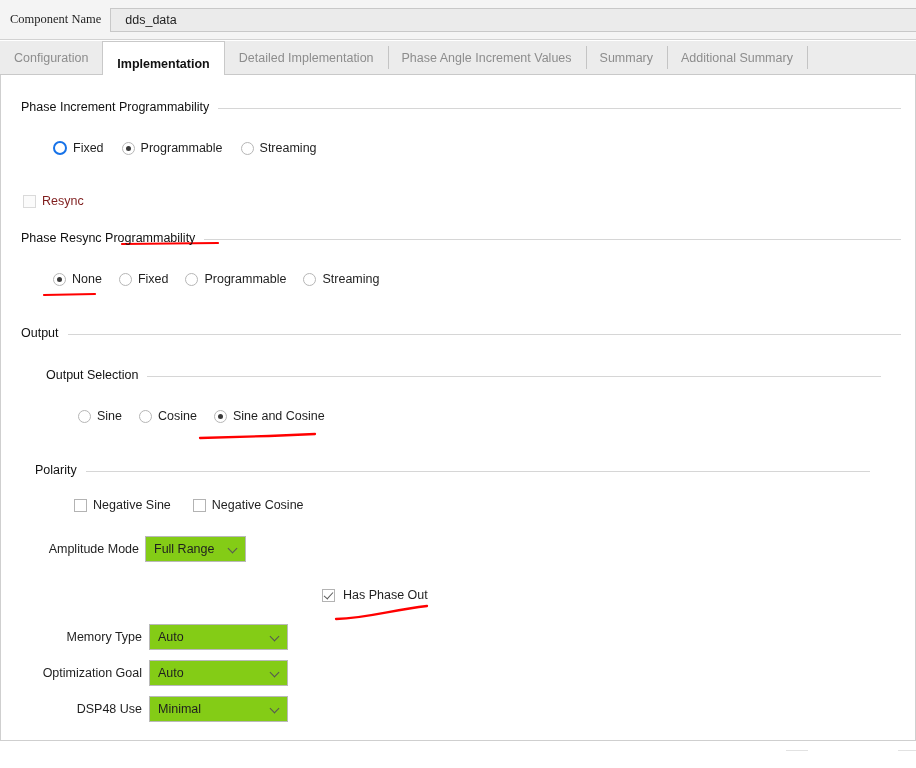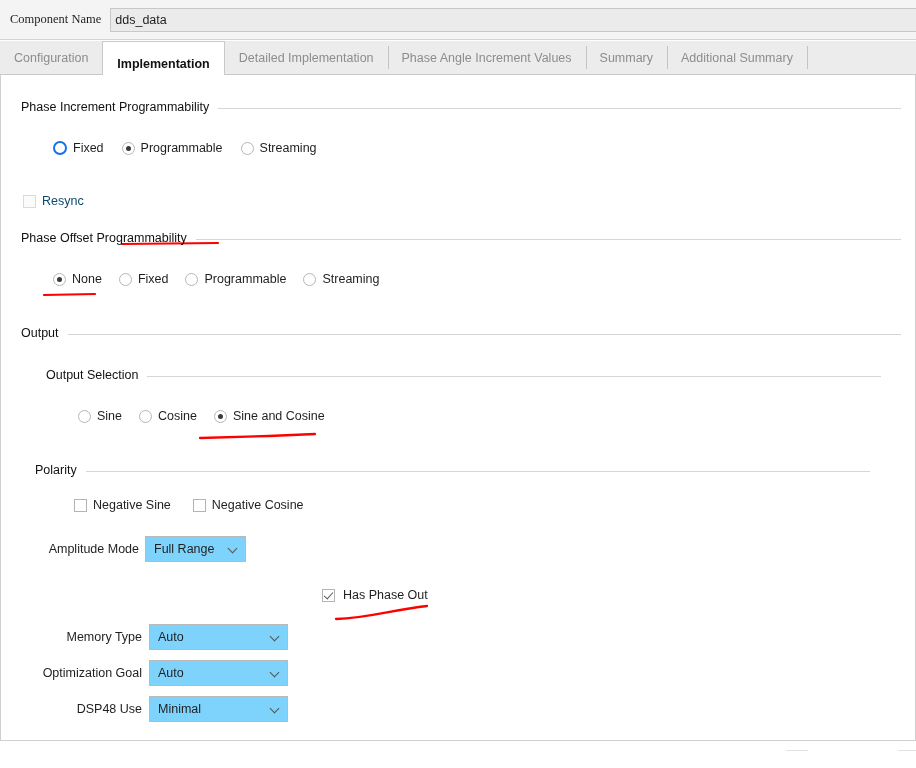--- a/index.html
+++ b/index.html
@@ -39,21 +39,21 @@
   .comp-name-input {
     flex: 1 1 auto;
     height: 24px;
     align-self: center;
     background: #ebebeb;
     border: 1px solid #c8c8c8;
     border-right: none;
     box-sizing: border-box;
     display: flex;
     align-items: center;
-    padding-left: 4px;
+    padding-left: 14px;
     font-size: 12.5px;
     color: #1f1f1f;
     margin-right: -1px;
   }
 
   
   .tab-strip {
     position: absolute;
     left: 0; top: 41px;
     width: 916px; height: 34px;
@@ -148,21 +148,21 @@
   .opt {
     display: flex;
     align-items: center;
     white-space: nowrap;
   }
   .opt .lbl {
     margin-left: 6px;
     font-size: 12.5px;
     color: #1f1f1f;
   }
-  .opt .lbl.dim { color: #0c4a6e; }
+  .opt .lbl.dim { color: #7f1d1d; }
 
   .radio {
     width: 13px; height: 13px;
     border-radius: 50%;
     border: 1px solid #b6b6b6;
     background: #ffffff;
     box-sizing: border-box;
     position: relative;
     flex: none;
   }
@@ -196,21 +196,21 @@
     width: 4px; height: 8px;
     border: solid #5a5a5a;
     border-width: 0 1.6px 1.6px 0;
     transform: rotate(42deg);
   }
 
   
   .combo {
     height: 26px;
     border: 1px solid #b9b9b9;
-    background: #7dd3fc;
+    background: #84cc16;
     box-sizing: border-box;
     display: flex;
     align-items: center;
     justify-content: space-between;
     padding: 0 7px 0 8px;
     font-size: 12.5px;
     color: #1f1f1f;
   }
   .chev {
     width: 10px; height: 10px;
@@ -293,21 +293,21 @@
   <svg class="annot" style="left:118px;top:162px;" width="104" height="12">
     <line x1="3" y1="7" x2="99" y2="6" stroke="#ff0000" stroke-width="2.2" stroke-linecap="round"></line>
   </svg>
 
   <div class="opt" style="position:absolute;left:22px;top:119px;">
     <span class="check disabled"></span>
     <span class="lbl dim">Resync</span>
   </div>
 
   <div class="sec-head" style="position:absolute;left:20px;top:156px;width:880px;">
-    <span>Phase Offset Programmability</span>
+    <span>Phase Resync Programmability</span>
     <span class="rule"></span>
   </div>
 
   <div class="opt-row" style="position:absolute;left:52px;top:197px;">
     <div class="opt" style="margin-right:17px;">
       <span class="radio checked"></span>
       <span class="lbl">None</span>
     </div>
     <div class="opt" style="margin-right:17px;">
       <span class="radio"></span>

